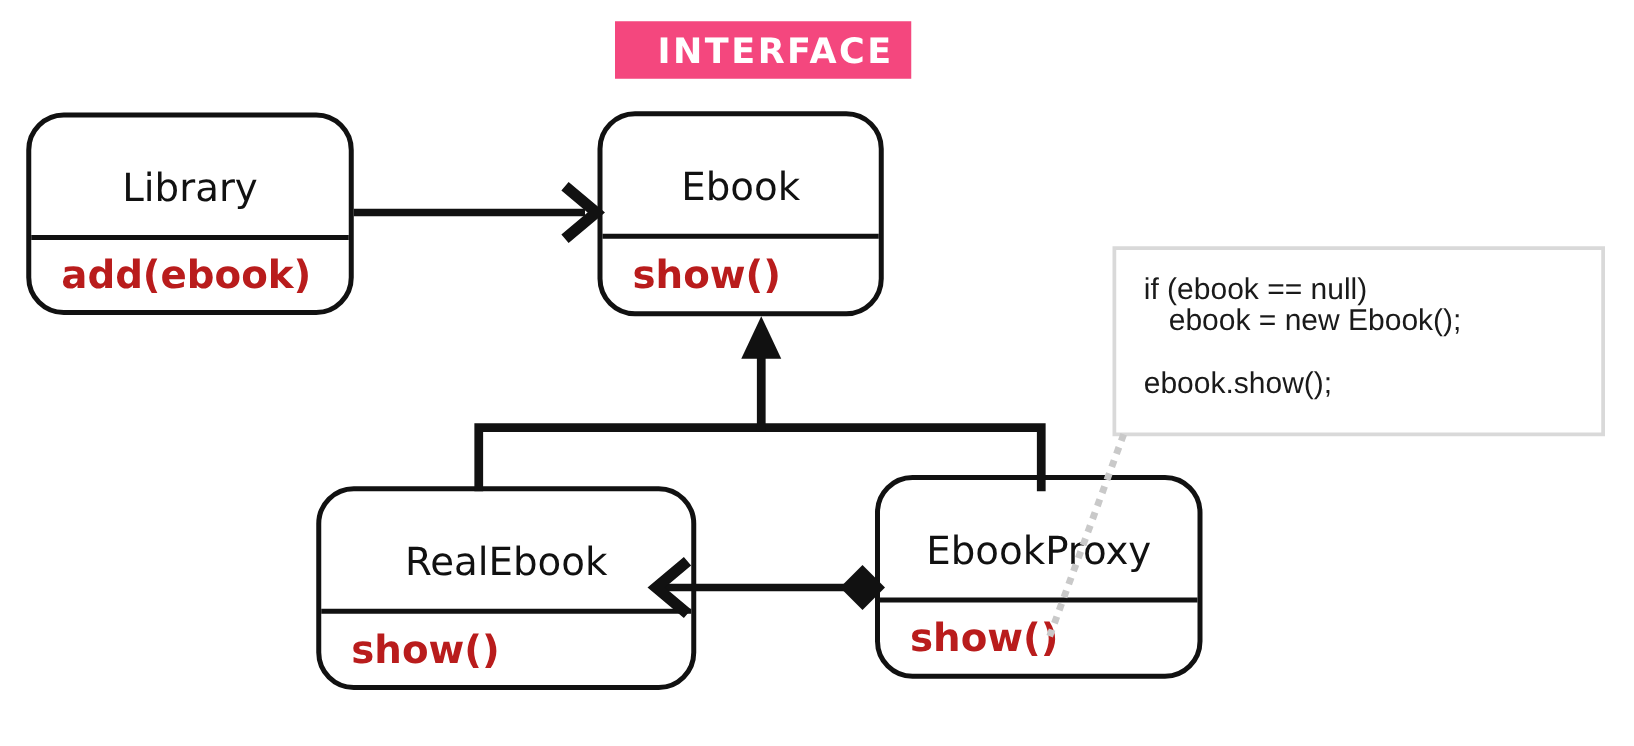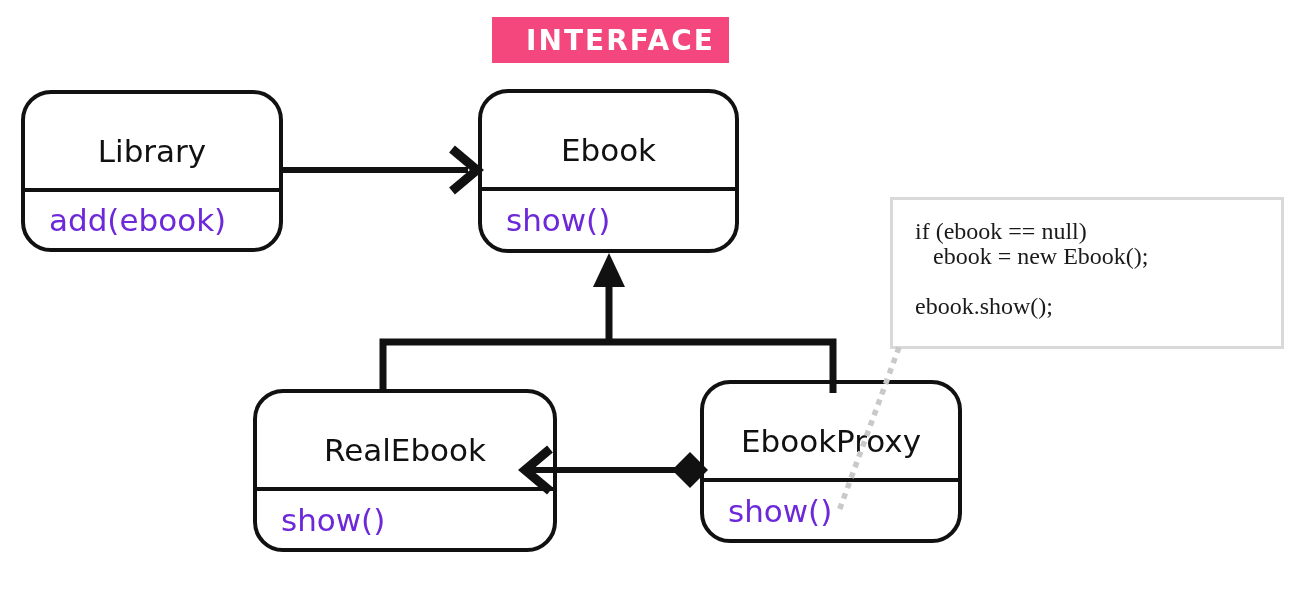--- a/index.html
+++ b/index.html
@@ -35,37 +35,37 @@
   .uml-title {
     height: 78px;
     border-bottom: 4px solid #111111;
     display: flex; align-items: center; justify-content: center;
     font-size: 31px; font-weight: 500; color: #111111; margin-top: 20px;
   }
   .uml-method {
     flex: 1;
     display: flex; align-items: center;
     padding-left: 24px;
-    font-size: 31px; font-weight: 400; color: #6d28d9;
+    font-size: 31px; font-weight: 700; color: #b91c1c;
   }
   .box-library    { left: 21px;  top: 90px;  width: 262px; height: 162px; }
-  .box-ebook      { left: 478px; top: 89px;  width: 261px; height: 164px; }
+  .box-ebook      { left: 478px; top: 89px;  width: 229px; height: 164px; }
   .box-realebook  { left: 253px; top: 389px; width: 304px; height: 163px; }
   .box-ebookproxy { left: 700px; top: 380px; width: 262px; height: 163px; }
 
   
   .code-box {
     position: absolute;
     left: 890px; top: 197px;
     width: 394px; height: 152px;
     background: #ffffff;
     border: 3px solid #d9d9d9;
   }
   .code-box pre {
-    font-family: Liberation Serif, serif;
+    font-family: Liberation Sans, sans-serif;
     font-size: 24px;
     line-height: 25px;
     color: #1a1a1a;
     white-space: pre;
     padding: 19px 0 0 22px;
   }
 
   
   .connectors {
     position: absolute;

